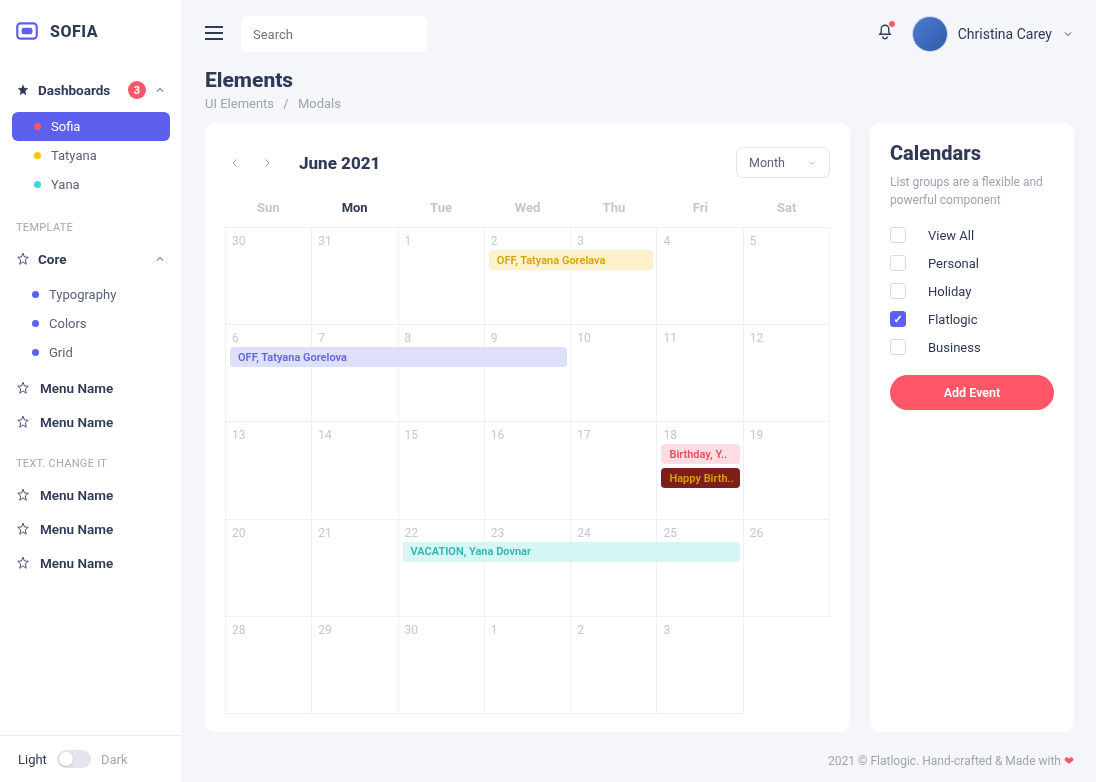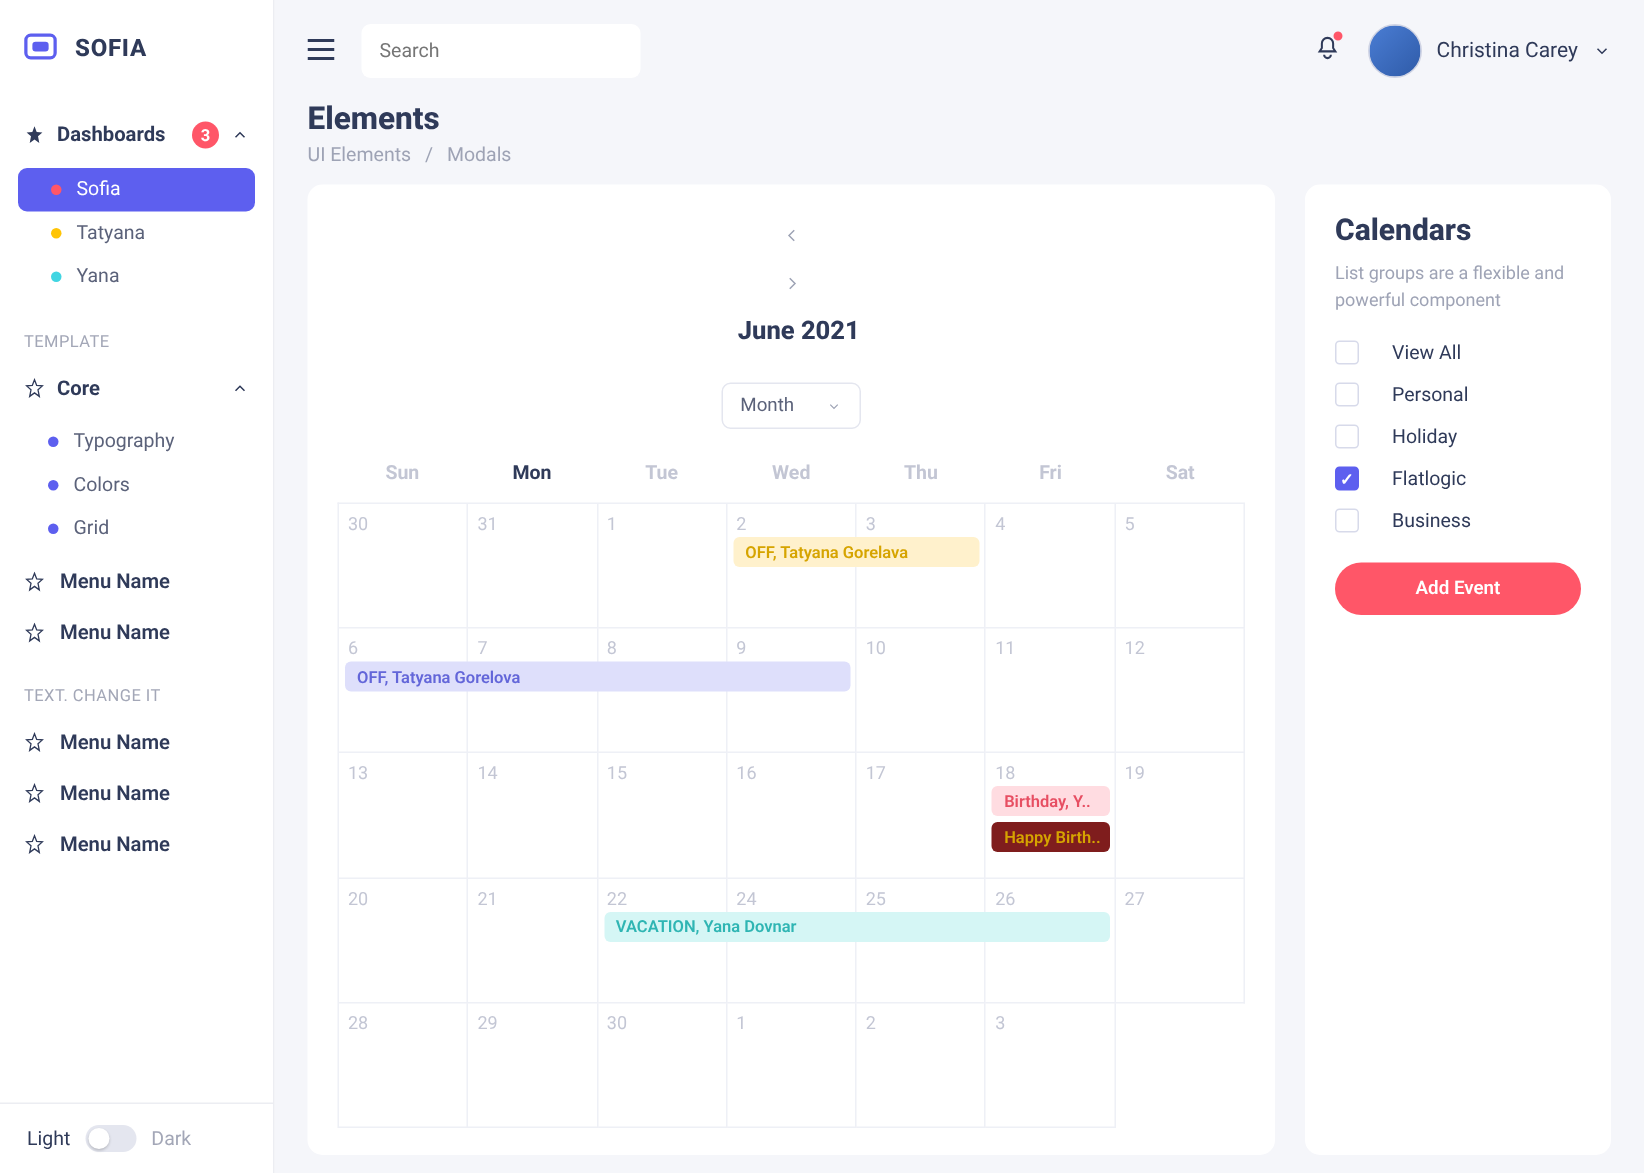--- a/index.html
+++ b/index.html
@@ -40,21 +40,21 @@
     .user { display:flex; align-items:center; gap:10px; cursor:pointer; font-size:14px; color:#2f3a59; }
     .avatar { width:36px; height:36px; border-radius:50%; background:linear-gradient(135deg,#4a7dd4,#2f5ba8); border:1px solid #d0d4e4; }
     .content { display:flex; gap:20px; padding:0 22px 12px 22px; flex:1; min-height:0; }
     .page-header { padding:0 22px 12px 22px; }
     .page-title { font-size:21px; font-weight:800; color:#2f3a59; }
     .breadcrumb { font-size:13px; color:#9ea3b5; padding-top:4px; }
     .breadcrumb span.sep { padding:0 6px; }
     
     .card { background:#fff; border-radius:10px; padding:18px 20px; }
     .cal-card { flex:1; display:flex; flex-direction:column; }
-    .cal-header { display:flex; align-items:center; gap:12px; padding:6px 0 14px 0;flex-direction:column; }
+    .cal-header { display:flex; align-items:center; gap:12px; padding:6px 0 14px 0; }
     .cal-header h3 { font-size:17px; font-weight:800; color:#2f3a59; margin-left:10px; }
     .nav-arrow { width:20px; height:20px; cursor:pointer; display:flex; align-items:center; justify-content:center; color:#9ea3b5; }
     .cal-header .sp { flex:1; }
     .view-select { border:1px solid #e4e6ef; border-radius:6px; padding:7px 12px; font-size:12.5px; color:#5b627a; display:flex; align-items:center; gap:22px; cursor:pointer; }
     .dow-row { display:grid; grid-template-columns:repeat(7,1fr); }
     .dow { text-align:center; font-size:13px; font-weight:700; color:#c3c6d4; padding:8px 0 12px 0; }
     .dow.today { color:#2f3a59; }
     .grid { flex:1; display:grid; grid-template-columns:repeat(7,1fr); grid-auto-rows:1fr; border-top:1px solid #eef0f6; border-left:1px solid #eef0f6; position:relative; }
     .cell { border-right:1px solid #eef0f6; border-bottom:1px solid #eef0f6; padding:6px 6px; font-size:12px; color:#c3c6d4; position:relative; }
     .event { position:absolute; height:20px; border-radius:4px; font-size:11px; font-weight:600; display:flex; align-items:center; padding:0 8px; white-space:nowrap; overflow:hidden; text-overflow:ellipsis; }
@@ -266,24 +266,24 @@
           <div class="cell">13</div>
           <div class="cell">14</div>
           <div class="cell">15</div>
           <div class="cell">16</div>
           <div class="cell">17</div>
           <div class="cell">18</div>
           <div class="cell">19</div>
           <div class="cell">20</div>
           <div class="cell">21</div>
           <div class="cell">22</div>
+          <div class="cell">23</div>
           <div class="cell">24</div>
           <div class="cell">25</div>
           <div class="cell">26</div>
-          <div class="cell">27</div>
           <div class="cell">28</div>
           <div class="cell">29</div>
           <div class="cell">30</div>
           <div class="cell">1</div>
           <div class="cell">2</div>
           <div class="cell">3</div>
           <div class="event" style="background: rgb(255, 241, 204); color: rgb(214, 164, 0); left: calc(42.8571% + 4px); width: calc(28.5714% - 8px); top: calc(0% + 22px);">OFF, Tatyana Gorelava</div>
           <div class="event" style="background: rgb(222, 223, 251); color: rgb(99, 102, 217); left: calc(0% + 4px); width: calc(57.1429% - 8px); top: calc(20% + 22px);">OFF, Tatyana Gorelova</div>
           <div class="event" style="background: rgb(255, 220, 225); color: rgb(231, 78, 98); left: calc(71.4286% + 4px); width: calc(14.2857% - 8px); top: calc(40% + 22px);">Birthday, Y..</div>
           <div class="event" style="background: #7f1d1d; color: rgb(214, 164, 0); left: calc(71.4286% + 4px); width: calc(14.2857% - 8px); top: calc(40% + 46px);">Happy Birth..</div>
@@ -313,13 +313,16 @@
           </div>
           <div class="chk-row">
             <span class="chk"></span>
             <span>Business</span>
           </div>
         </div>
       <button class="add-btn">Add Event</button>
     </div>
   </div>
 
+  <div class="footer">
+    <span>2021 © Flatlogic. Hand-crafted &amp; Made with </span><span class="heart">❤</span>
+  </div>
 </div>
 
 </body></html>

